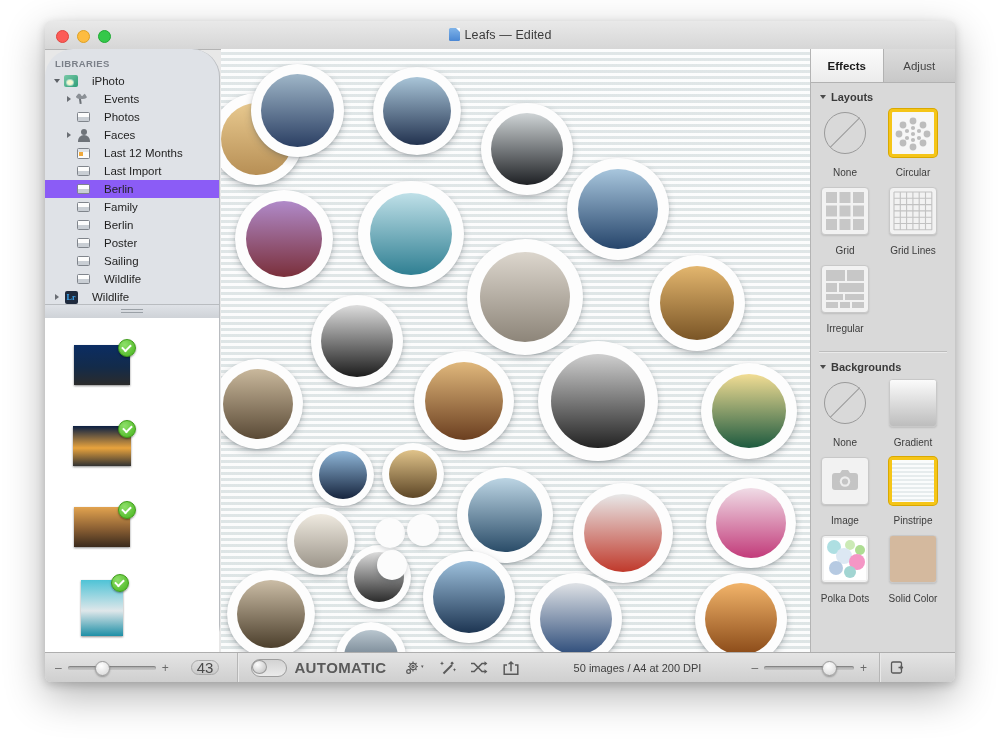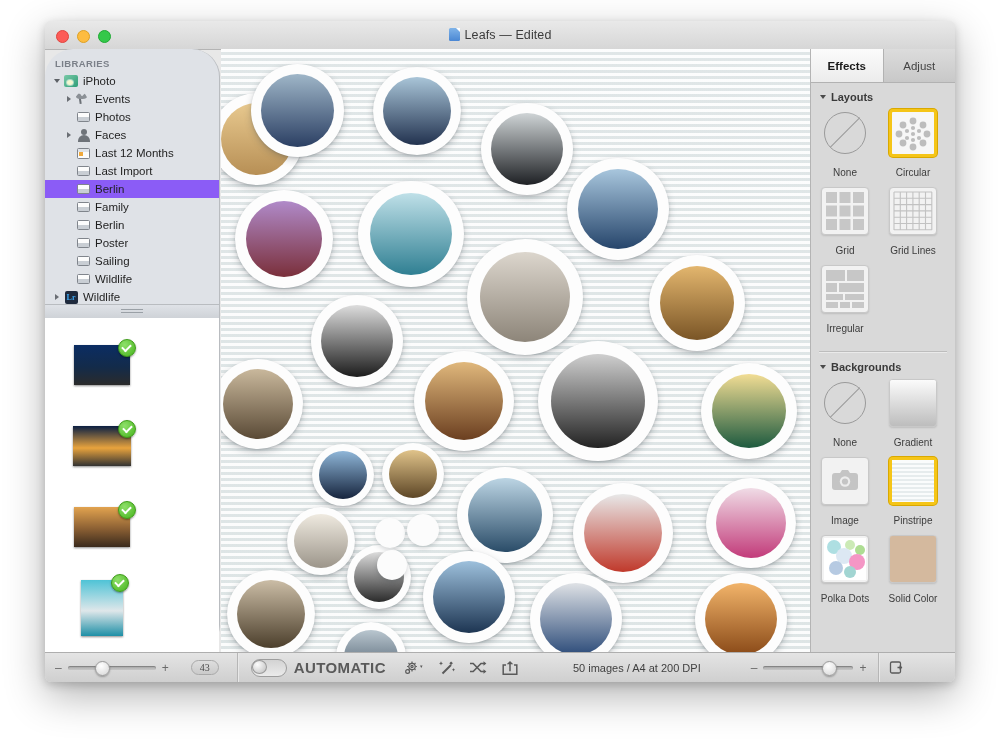--- a/index.html
+++ b/index.html
@@ -31,21 +31,21 @@
   #sidebar{position:absolute;left:0;top:0;width:175px;height:100%;background:#dfe2e7;
     border-right:1px solid #b9bcc0;box-sizing:border-box;border-radius:28px;}
   #tree{position:absolute;left:0;top:0;width:100%;height:255px;overflow:hidden;}
   .lib-header{font-size:9.5px;font-weight:bold;color:#7b8089;letter-spacing:.4px;padding:9px 0 3px 10px;}
   .tree-row{display:flex;align-items:center;height:18px;padding-left:6px;font-size:11.5px;color:#1f1f1f;cursor:default;}
   .tree-row.sel{background:#8b5cf6;}
   .tw{width:12px;flex:0 0 12px;display:flex;align-items:center;justify-content:center;}
   .tw i{display:block;width:0;height:0;border-style:solid;}
   .tw.down i{border-width:4.5px 3.5px 0 3.5px;border-color:#5d6167 transparent transparent transparent;}
   .tw.right i{border-width:3.5px 0 3.5px 4.5px;border-color:transparent transparent transparent #6a6e74;}
-  .ti{width:16px;flex:0 0 16px;margin-right:4px;display:flex;align-items:center;justify-content:center;}
+  .ti{width:16px;flex:0 0 16px;margin-right:13px;display:flex;align-items:center;justify-content:center;}
   .ic-album{width:13px;height:10px;border:1px solid #80858c;border-radius:1.5px;
     background:linear-gradient(to bottom,#fcfcfc 0 45%,#c9ced4 45% 100%);box-sizing:border-box;}
   .ic-iphoto{width:14px;height:12px;border-radius:2px;background:linear-gradient(135deg,#79c9a8,#2f9e77);position:relative;}
   .ic-iphoto:after{content:"";position:absolute;left:3px;top:5px;width:6px;height:5px;border-radius:50%;
     background:#f4f7d0;box-shadow:0 0 0 1px rgba(255,255,255,.5);}
   .ic-events{width:14px;height:12px;position:relative;}
   .ic-events:before{content:"";position:absolute;left:3px;top:1px;width:2px;height:10px;background:#6c7177;
     transform:rotate(-8deg);}
   .ic-events:after{content:"";position:absolute;left:0px;top:0px;width:11px;height:6px;border-radius:50% 50% 40% 40%;
     background:#8b9096;clip-path:polygon(0 60%,25% 0,55% 55%,80% 10%,100% 70%,100% 100%,0 100%);}
@@ -114,22 +114,22 @@
     background:linear-gradient(to bottom,#e4e4e4,#cfcfcf);border-top:1px solid #aeaeae;display:flex;align-items:center;}
   .bsep{width:1px;height:29px;background:#b6b6b6;box-shadow:1px 0 0 #e8e8e8;}
   .sl{display:flex;align-items:center;gap:6px;}
   .sl .pm{font-size:12px;color:#6a6a6a;line-height:1;}
   .track{height:4px;border-radius:2px;background:linear-gradient(to bottom,#a8a8a8,#c6c6c6);
     box-shadow:inset 0 1px 1px rgba(0,0,0,.25);position:relative;}
   .knob{position:absolute;top:-5px;width:13px;height:13px;border-radius:50%;
     background:radial-gradient(circle at 40% 30%,#ffffff,#d5d5d5);border:1px solid #9a9a9a;
     box-shadow:0 1px 2px rgba(0,0,0,.3);}
   .pill{min-width:28px;height:15px;border-radius:8px;border:1px solid #a9a9a9;
-    background:linear-gradient(to bottom,#dedede,#cacaca);font-size:10px;color:#4a4a4a;
-    display:flex;align-items:center;justify-content:center;padding:0 5px;box-sizing:border-box;font-family:Liberation Serif, serif;}
+    background:linear-gradient(to bottom,#dedede,#cacaca);font-size:15px;color:#4a4a4a;
+    display:flex;align-items:center;justify-content:center;padding:0 5px;box-sizing:border-box;}
   .toggle{width:34px;height:16px;border-radius:9px;border:1px solid #9d9d9d;
     background:linear-gradient(to bottom,#d3d3d3,#ebebeb);position:relative;}
   .toggle .tk{position:absolute;left:0px;top:0px;width:15px;height:14px;border-radius:50%;
     background:radial-gradient(circle at 35% 30%,#fdfdfd,#bdbdbd);border:1px solid #9a9a9a;box-sizing:border-box;}
   .bt-label{font-size:15px;font-weight:bold;color:#5a5a5a;letter-spacing:.4px;}
   .statustext{font-size:11px;color:#3f3f3f;}
   .ibtn{display:flex;align-items:center;justify-content:center;cursor:default;}
 </style>
 </head>
 <body>

